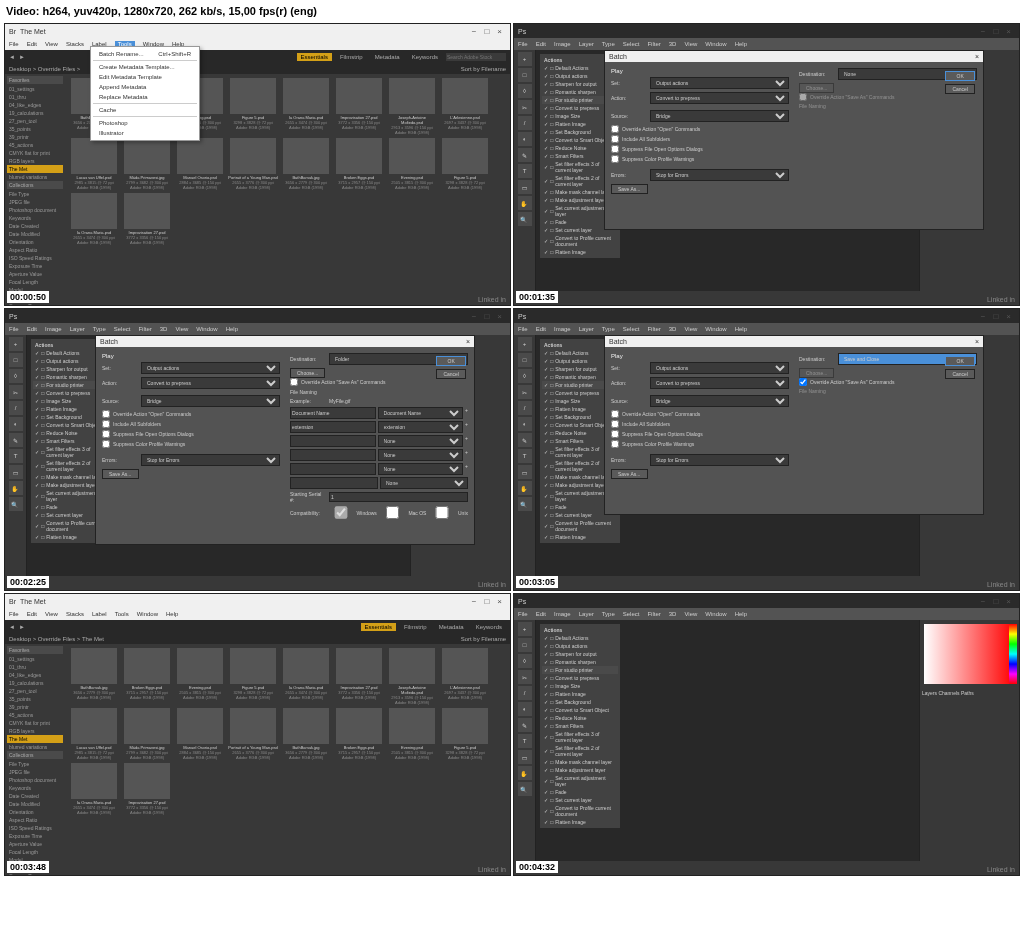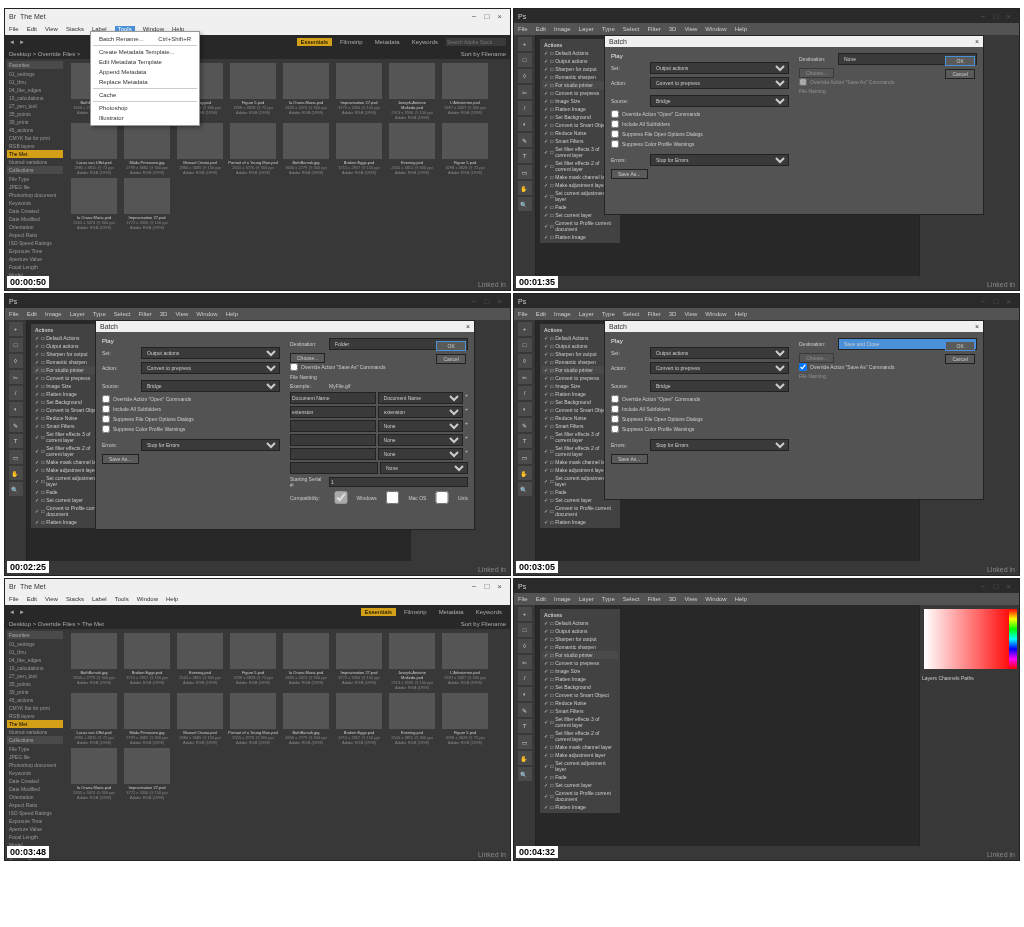--- a/index.html
+++ b/index.html
@@ -65,20 +65,21 @@
 .t10{background:linear-gradient(135deg,#3a2a1a,#1a1005)}
 .t11{background:linear-gradient(135deg,#c0a080,#806040)}
 .t12{background:linear-gradient(135deg,#5a3a2a,#2a1a10)}
 .colorpicker{width:90px;height:60px;background:linear-gradient(to right,#fff,#f00);position:relative;margin:4px}
 .huebar{width:8px;height:60px;background:linear-gradient(to bottom,#f00,#ff0,#0f0,#0ff,#00f,#f0f,#f00);position:absolute;right:2px;top:4px}
 </style>
 </head>
 <body>
 
 <div class="info">
+<div><span class="label">Video:</span> <span>h264, yuv420p, 1280x720, 262 kb/s, 15,00 fps(r) (eng)</span></div>
 </div>
 
 <div class="grid">
 
 <div class="frame">
 <div class="titlebar">
 <span>Br</span>
 <span>The Met</span>
 <div class="wincontrols">
           <span>−</span>

